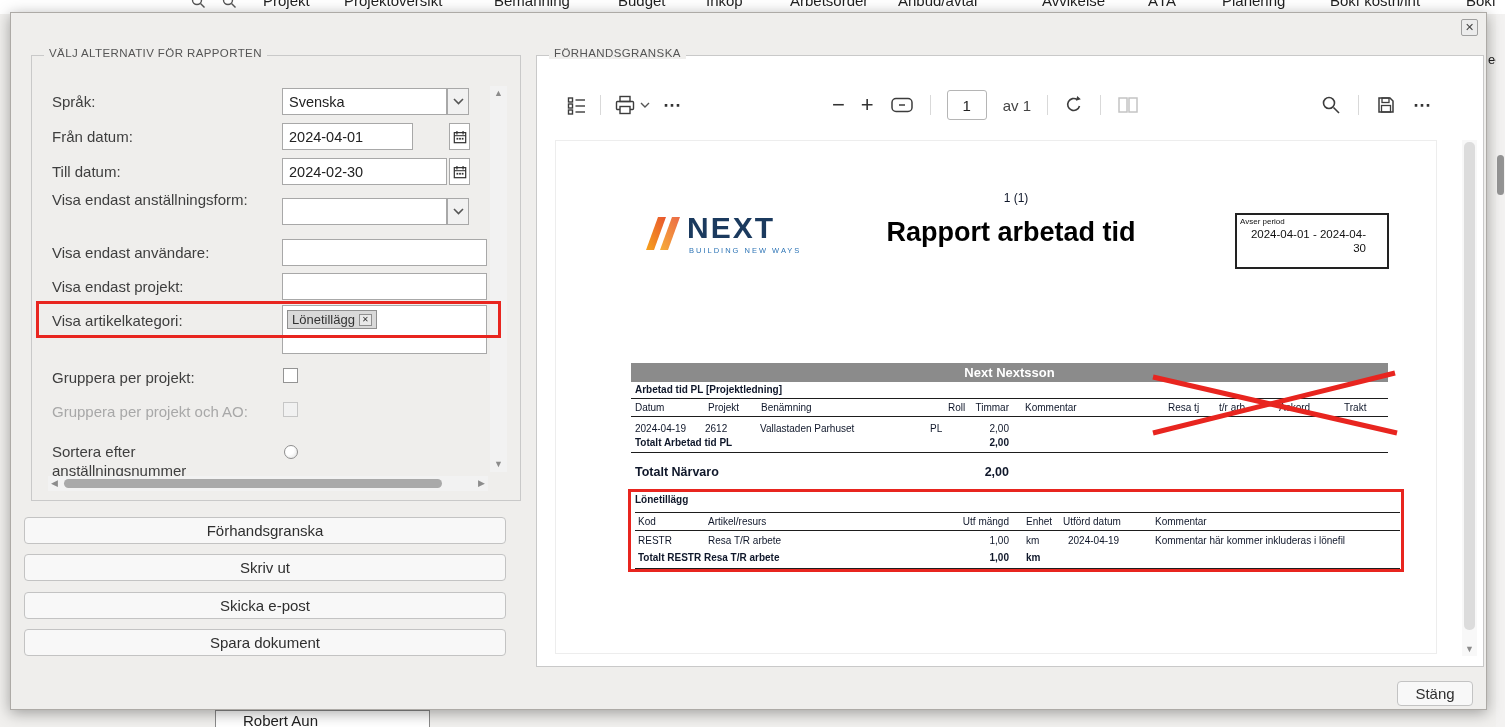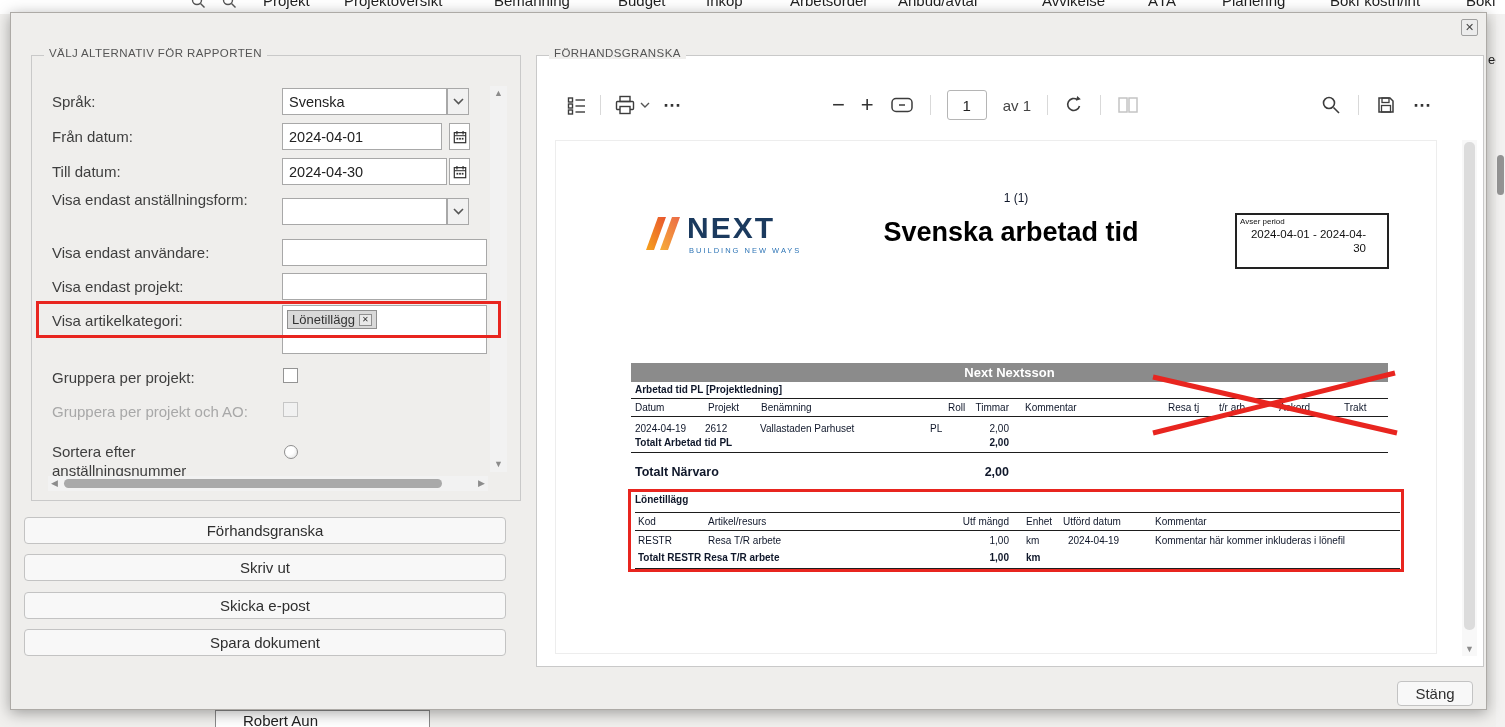--- a/index.html
+++ b/index.html
@@ -97,35 +97,35 @@
 
       <div class="lbl" style="left:20px;top:36px">Språk:</div>
       <div class="inp" style="left:250px;top:32px;width:165px;height:27px">Svenska</div>
       <div class="sidebtn" style="left:415px;top:32px">
         <svg width="11" height="7" viewBox="0 0 11 7">
             <polyline points="1,1 5.5,5.5 10,1" fill="none" stroke="#555" stroke-width="1.6"></polyline>
           </svg>
       </div>
 
       <div class="lbl" style="left:20px;top:71px">Från datum:</div>
-      <div class="inp" style="left:250px;top:67px;width:160px;height:27px">2024-04-01</div>
+      <div class="inp" style="left:250px;top:67px;width:131px;height:27px">2024-04-01</div>
       <div class="sidebtn" style="left:417px;top:67px;width:21px;background:#fff">
         <svg width="14" height="14" viewBox="0 0 16 16">
             <rect x="1.5" y="3" width="13" height="11.5" fill="none" stroke="#333" stroke-width="1.4"></rect>
             <line x1="4.5" y1="1" x2="4.5" y2="5" stroke="#333" stroke-width="1.4"></line>
             <line x1="11.5" y1="1" x2="11.5" y2="5" stroke="#333" stroke-width="1.4"></line>
             <line x1="1.5" y1="6.5" x2="14.5" y2="6.5" stroke="#333" stroke-width="1.2"></line>
             <rect x="4" y="9" width="2" height="2" fill="#333"></rect>
             <rect x="7" y="9" width="2" height="2" fill="#333"></rect>
             <rect x="10" y="9" width="2" height="2" fill="#333"></rect>
           </svg>
       </div>
 
       <div class="lbl" style="left:20px;top:106px">Till datum:</div>
-      <div class="inp" style="left:250px;top:102px;width:165px;height:27px">2024-04-30</div>
+      <div class="inp" style="left:250px;top:102px;width:165px;height:27px">2024-02-30</div>
       <div class="sidebtn" style="left:417px;top:102px;width:21px;background:#fff">
         <svg width="14" height="14" viewBox="0 0 16 16">
             <rect x="1.5" y="3" width="13" height="11.5" fill="none" stroke="#333" stroke-width="1.4"></rect>
             <line x1="4.5" y1="1" x2="4.5" y2="5" stroke="#333" stroke-width="1.4"></line>
             <line x1="11.5" y1="1" x2="11.5" y2="5" stroke="#333" stroke-width="1.4"></line>
             <line x1="1.5" y1="6.5" x2="14.5" y2="6.5" stroke="#333" stroke-width="1.2"></line>
             <rect x="4" y="9" width="2" height="2" fill="#333"></rect>
             <rect x="7" y="9" width="2" height="2" fill="#333"></rect>
             <rect x="10" y="9" width="2" height="2" fill="#333"></rect>
           </svg>
@@ -254,21 +254,21 @@
                 <stop offset="0" stop-color="#f6a21c"></stop>
                 <stop offset="1" stop-color="#e8552e"></stop>
               </linearGradient>
             </defs>
           <path d="M5 37 L17 4 L25 4 L13 37 Z" fill="url(#lg1)"></path>
           <path d="M19 37 L31 4 L39 4 L27 37 Z" fill="url(#lg1)" opacity="0.88"></path>
         </svg>
         <div class="abs" style="left:131px;top:70px;font-size:30px;font-weight:bold;color:#1b3a5e;letter-spacing:2px">NEXT</div>
         <div class="abs" style="left:133px;top:105px;font-size:7.5px;color:#2e75b6;letter-spacing:2px">BUILDING NEW WAYS</div>
 
-        <div class="abs" style="left:270px;top:76px;width:370px;text-align:center;font-size:27px;font-weight:bold;color:#000">Svenska arbetad tid</div>
+        <div class="abs" style="left:270px;top:76px;width:370px;text-align:center;font-size:27px;font-weight:bold;color:#000">Rapport arbetad tid</div>
 
         <div class="abs" style="left:679px;top:72px;width:154px;height:56px;border:2px solid #222">
           <div style="font-size:8px;color:#111;padding:2px 0 0 3px">Avser period</div>
           <div style="font-size:11.5px;color:#111;text-align:right;padding:1px 21px 0 12px;line-height:14px">2024-04-01 - 2024-04-30</div>
         </div>
 
         <div class="abs" style="left:75px;top:222px;width:757px;height:19px;background:#8b8b8b;color:#fff;font-size:13px;font-weight:bold;text-align:center;line-height:19px">Next Nextsson</div>
 
         <div class="rep-txt rep-b" style="left:79px;top:243px">Arbetad tid PL [Projektledning]</div>
 

